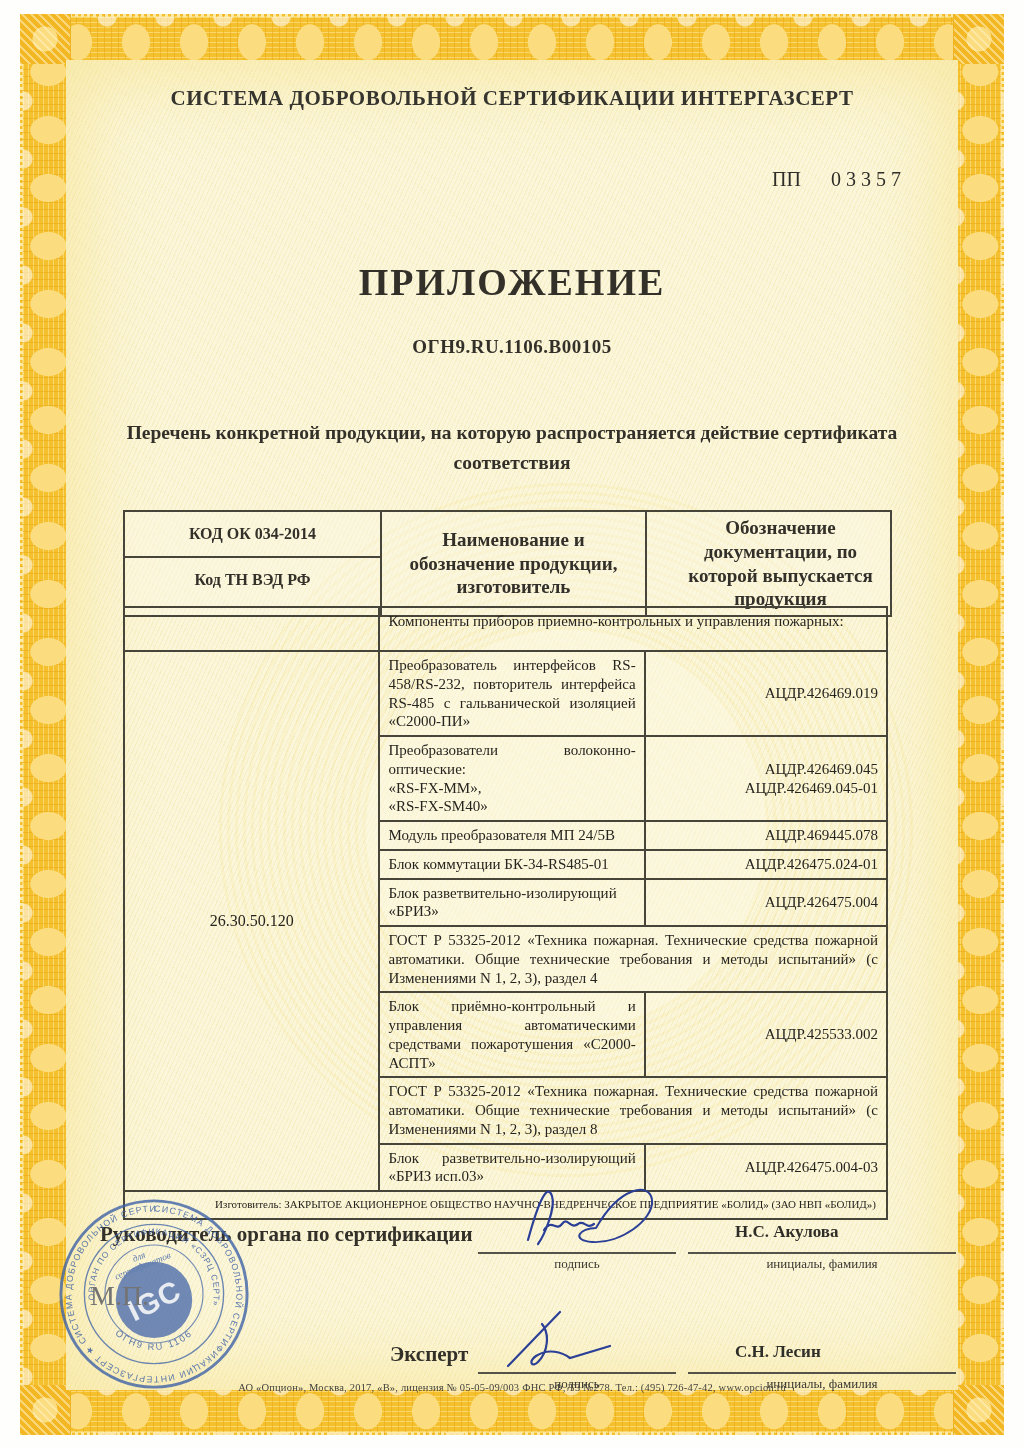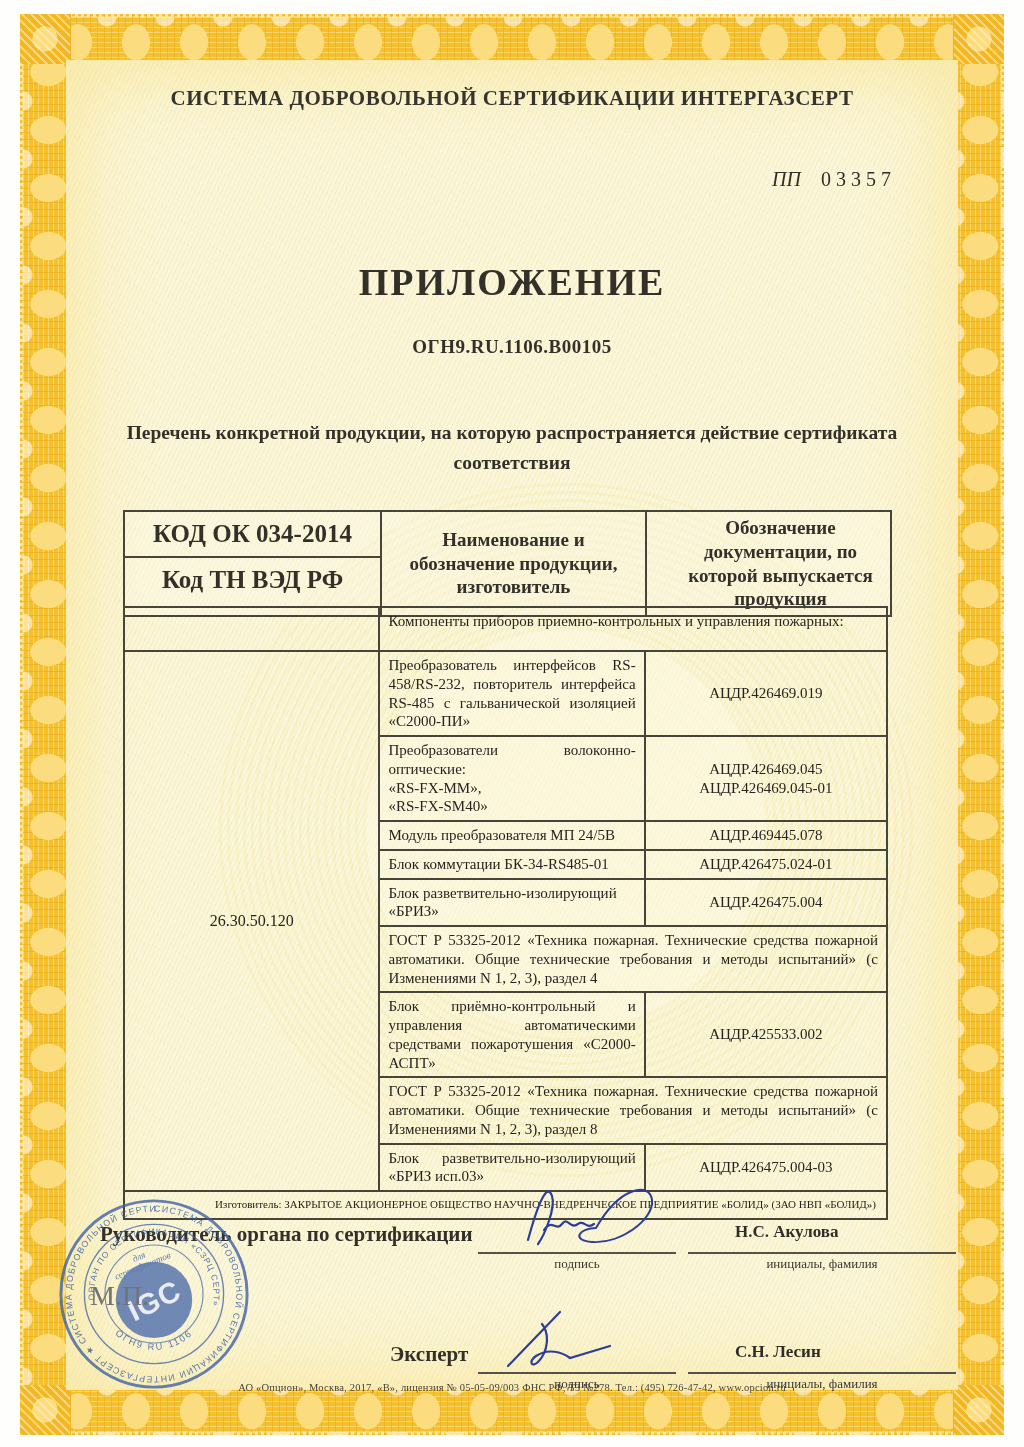--- a/index.html
+++ b/index.html
@@ -42,49 +42,49 @@
   .watermark{position:absolute;left:150px;top:420px;width:700px;height:700px;border-radius:50%;
     background:
       radial-gradient(circle, rgba(253,250,230,.8) 0 40%, transparent 41%),
       repeating-radial-gradient(circle, rgba(243,220,120,.28) 0 3px, rgba(253,250,230,.12) 3px 8px);
     opacity:.55;}
 
   
   .sys-title{position:absolute;left:0;right:0;top:86px;text-align:center;
     font-size:21px;font-weight:bold;letter-spacing:.5px;color:#36342e;}
   .form-num{position:absolute;left:772px;top:168px;font-size:20px;color:#2f2d28;}
-  .form-num .code{margin-right:20px;font-style:italic;}
+  .form-num .code{margin-right:30px;}
   .form-num .num{letter-spacing:5px;}
   .doc-title{position:absolute;left:0;right:0;top:260px;text-align:center;
     font-size:38px;font-weight:bold;letter-spacing:2px;}
   .subtitle{position:absolute;left:0;right:0;top:336px;display:flex;justify-content:center;
     align-items:baseline;gap:16px;}
   .subtitle .lbl{font-size:23px;font-weight:bold;}
   .subtitle .no{font-size:19px;font-weight:bold;letter-spacing:.5px;}
   .descr{position:absolute;left:92px;width:840px;top:418px;text-align:center;
     font-size:19.5px;font-weight:bold;line-height:1.55;}
 
   
   .thead-box{position:absolute;left:123px;top:510px;width:765px;display:grid;
     grid-template-columns:257px 265px 243px;border:2px solid #474439;background:rgba(253,250,232,.35);}
   .thead-box .c1{border-right:2px solid #474439;display:grid;grid-template-rows:46px 44px;}
   .thead-box .c1 > div{display:flex;align-items:center;justify-content:center;
-    font-weight:bold;font-size:25px;}
+    font-weight:bold;font-size:16px;}
   .thead-box .c1 > div:first-child{border-bottom:2px solid #474439;}
   .thead-box .c2{border-right:2px solid #474439;display:flex;align-items:center;justify-content:center;
     text-align:center;font-weight:bold;font-size:19px;line-height:1.25;padding:4px 10px;}
   .thead-box .c3{display:flex;align-items:center;justify-content:center;text-align:center;
     font-weight:bold;font-size:19px;line-height:1.25;padding:4px 8px;margin-left:24px;}
 
   table.body{position:absolute;left:123px;top:606px;width:765px;border-collapse:collapse;
     font-size:15px;line-height:1.25;color:#26241f;}
   table.body td{border:2px solid #474439;padding:4px 8px;vertical-align:top;}
   table.body td.code{width:253px;text-align:center;vertical-align:middle;font-size:16px;margin-top:45px;}
   table.body td.name{width:261px;text-align:justify;white-space:pre-line;}
-  table.body td.doc{width:235px;text-align:center;vertical-align:middle;white-space:pre-line;margin-left:47px;}
+  table.body td.doc{width:235px;text-align:right;vertical-align:middle;white-space:pre-line;margin-left:47px;}
   table.body td.span2{text-align:justify;}
   table.body td.first-span{height:34px;}
   table.body td.manuf{text-align:right;font-size:11px;padding:6px 10px;}
 
   
   .sig-label{position:absolute;font-weight:bold;font-size:21px;color:#33302a;}
   .sig-line{position:absolute;border-top:2px solid #55524a;height:0;}
   .sig-cap{position:absolute;font-size:13px;text-align:center;color:#3a3832;}
   .sig-name{position:absolute;font-weight:bold;font-size:17px;color:#2f2d28;}
   .mp{position:absolute;left:90px;top:1280px;font-size:28px;color:#737373;z-index:5;}

